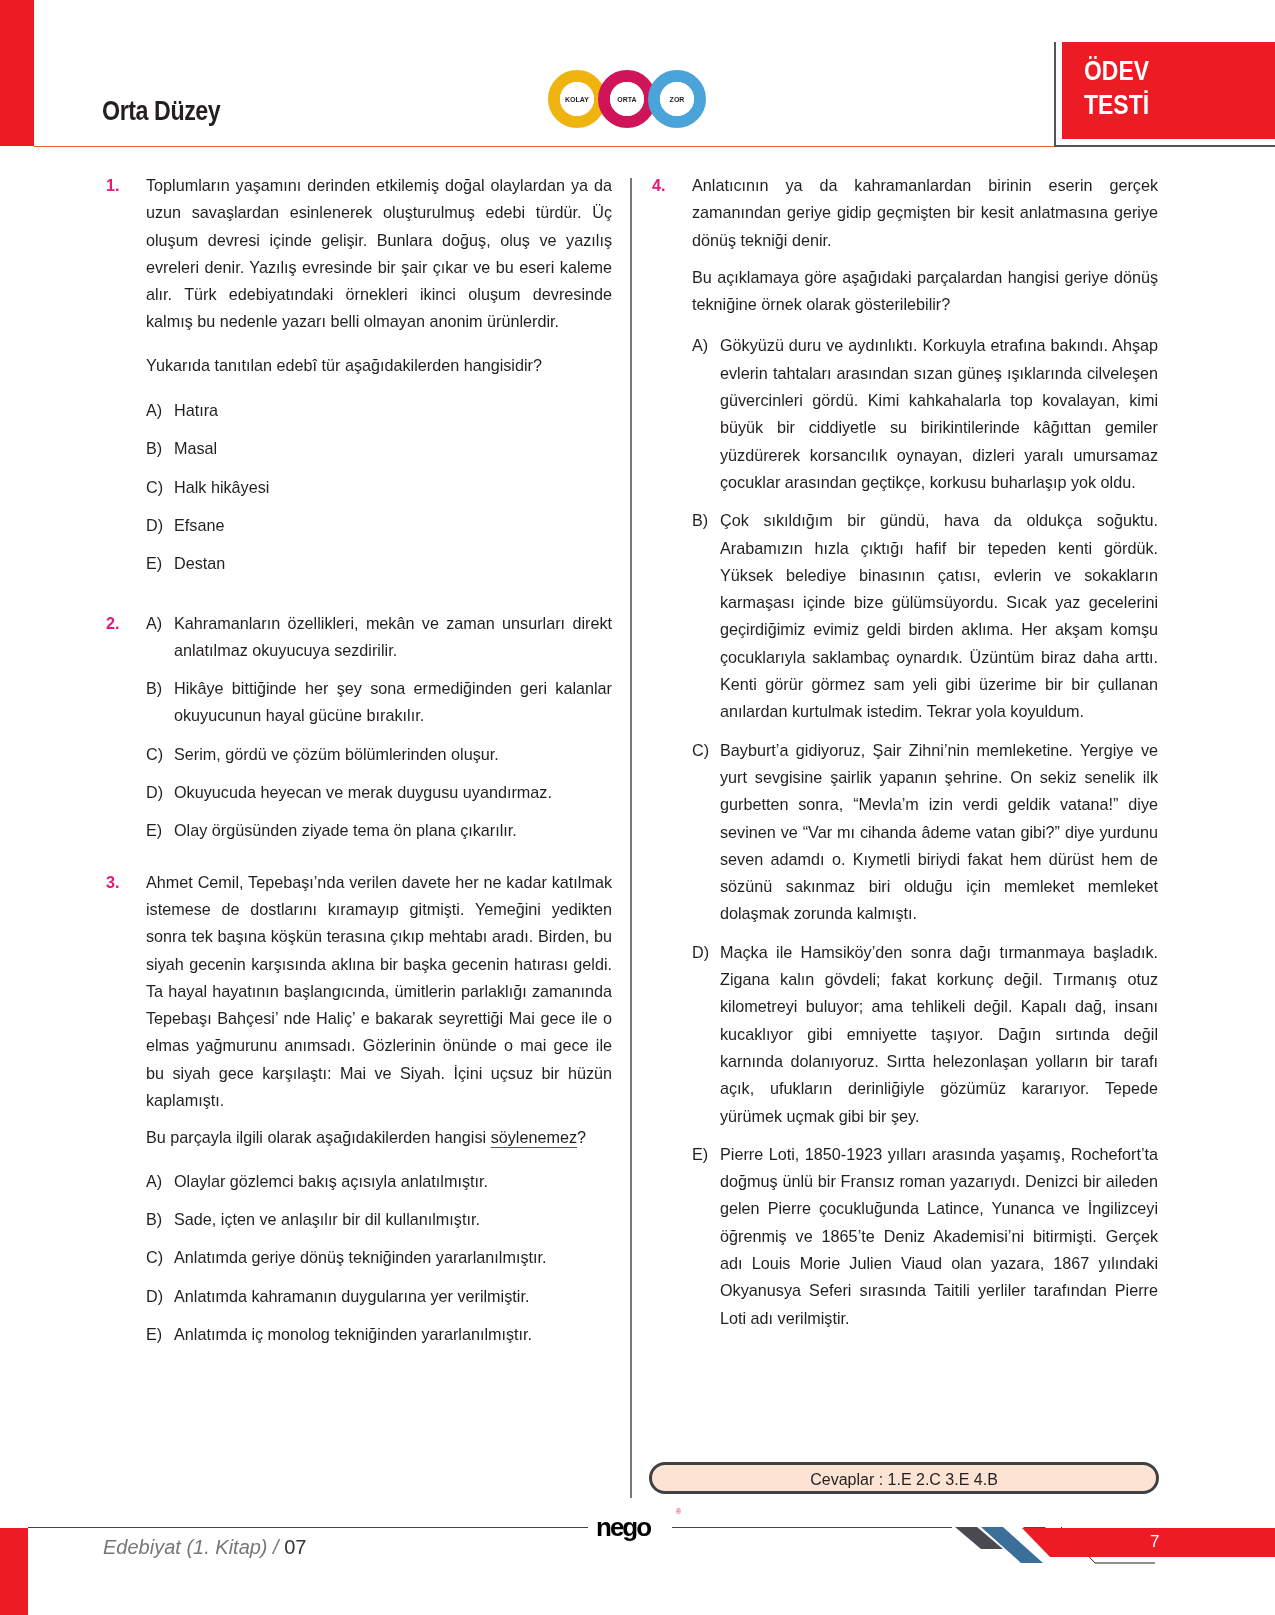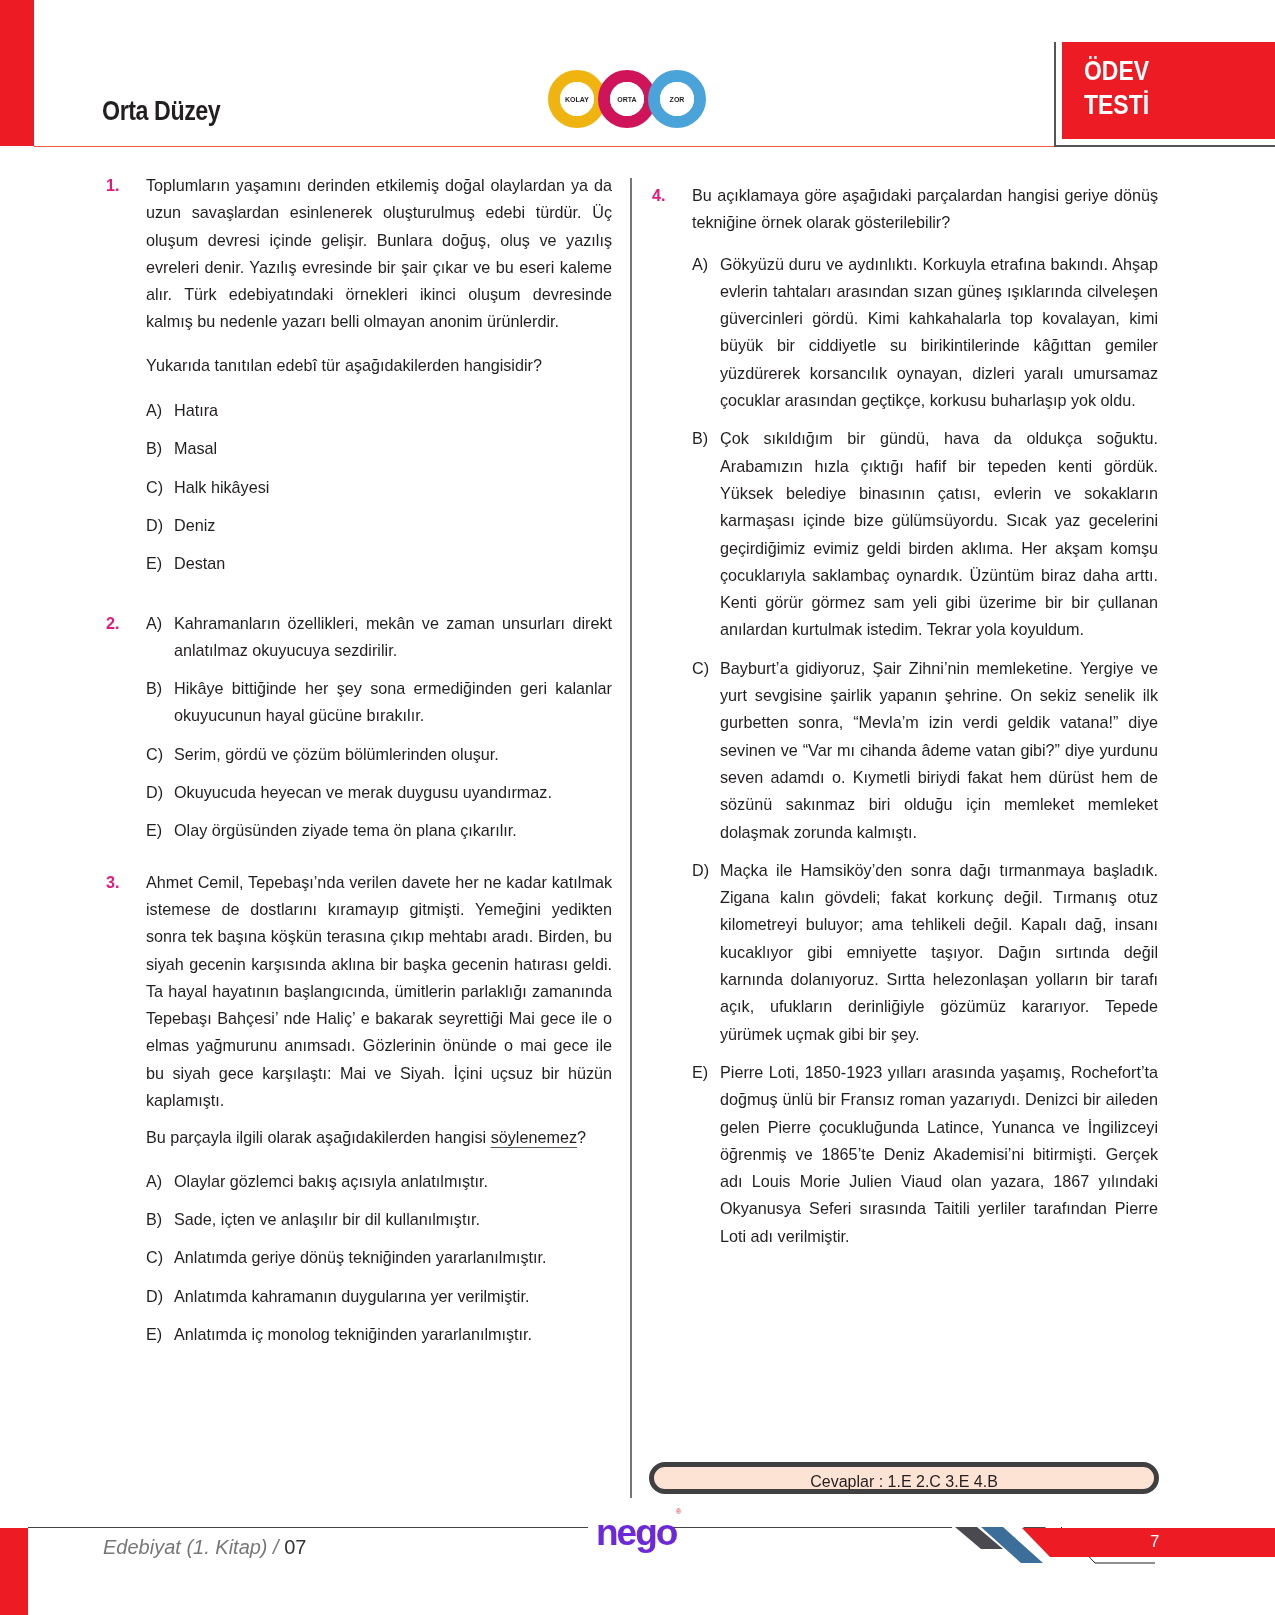--- a/index.html
+++ b/index.html
@@ -31,29 +31,29 @@
 
   .question { position: relative; padding-left: 40px; }
   .q-num { position: absolute; left: 0; top: 0; font-weight: bold; color: #e5197a; }
   .stem { text-align: justify; }
   .prompt { font-weight: normal; margin-top: 10px; text-align: justify; }
   .u { text-decoration: underline; text-decoration-color: #555; text-underline-offset: 4px; }
   .options { margin-top: 12px; }
   .option { position: relative; padding-left: 28px; margin-bottom: 11px; text-align: justify; }
   .option .letter { position: absolute; left: 0; top: 0; }
 
-  .answers { position: absolute; left: 649px; top: 1462px; width: 510px; height: 32px; border: 5px solid #404040; border-radius: 16px; background: #fde3d3; text-align: center; font-size: 16px; line-height: 30px; color: #231f20; }
+  .answers { position: absolute; left: 649px; top: 1462px; width: 510px; height: 32px; border: 3px solid #404040; border-radius: 16px; background: #fde3d3; text-align: center; font-size: 16px; line-height: 30px; color: #231f20; }
 
   .footer-line-left { position: absolute; left: 28px; top: 1527px; width: 560px; height: 1px; background: #444; }
   .footer-line-mid { position: absolute; left: 672px; top: 1527px; width: 280px; height: 1px; background: #444; }
   .footer-text { position: absolute; left: 103px; top: 1536px; font-size: 20px; font-style: italic; color: #777; }
   .footer-text .pg { font-style: normal; color: #333; }
 
   .brand-logo { position: absolute; left: 596px; top: 1508px; width: 84px; height: 36px; }
-  .brand-logo .n { position: absolute; left: 0; top: 4px; font-size: 37px; font-weight: bold; color: #6d28d9; letter-spacing: -2px; }
+  .brand-logo .n { position: absolute; left: 0; top: 4px; font-size: 26px; font-weight: bold; color: #000000; letter-spacing: -2px; }
   .brand-logo .r { position: absolute; left: 80px; top: 0; font-size: 7px; color: #ed1c24; }
 
   .stripes { position: absolute; left: 955px; top: 1527px; width: 200px; height: 40px; }
   .page-num-box { position: absolute; left: 1022px; top: 1528px; width: 253px; height: 29px; }
   .page-num { position: absolute; left: 1150px; top: 1532px; color: #fff; font-size: 17px; }
 </style>
 </head>
 <body>
 
 <div class="red-bar-top"></div>
@@ -83,21 +83,21 @@
 <div class="col col-left">
 
   <div class="question">
     <span class="q-num">1.</span>
     <p class="stem">Toplumların yaşamını derinden etkilemiş doğal olaylardan ya da uzun savaşlardan esinlenerek oluşturulmuş edebi türdür. Üç oluşum devresi içinde gelişir. Bunlara doğuş, oluş ve yazılış evreleri denir. Yazılış evresinde bir şair çıkar ve bu eseri kaleme alır. Türk edebiyatındaki örnekleri ikinci oluşum devresinde kalmış bu nedenle yazarı belli olmayan anonim ürünlerdir.</p>
     <p class="prompt" style="margin-top:16px">Yukarıda tanıtılan edebî tür aşağıdakilerden hangisidir?</p>
     <div class="options" style="margin-top:18px">
       <div class="option" style="margin-bottom:11px"><span class="letter">A)</span><span>Hatıra</span></div>
       <div class="option" style="margin-bottom:11px"><span class="letter">B)</span><span>Masal</span></div>
       <div class="option" style="margin-bottom:11px"><span class="letter">C)</span><span>Halk hikâyesi</span></div>
-      <div class="option" style="margin-bottom:11px"><span class="letter">D)</span><span>Deniz</span></div>
+      <div class="option" style="margin-bottom:11px"><span class="letter">D)</span><span>Efsane</span></div>
       <div class="option"><span class="letter">E)</span><span>Destan</span></div>
     </div>
   </div>
 
   <div class="question" style="margin-top:32px">
     <span class="q-num">2.</span>
     <div class="options" style="margin-top:14px">
       <div class="option"><span class="letter">A)</span><span>Kahramanların özellikleri, mekân ve zaman unsurları direkt anlatılmaz okuyucuya sezdirilir.</span></div>
       <div class="option"><span class="letter">B)</span><span>Hikâye bittiğinde her şey sona ermediğinden geri kalanlar okuyucunun hayal gücüne bırakılır.</span></div>
       <div class="option"><span class="letter">C)</span><span>Serim, gördü ve çözüm bölümlerinden oluşur.</span></div>
@@ -116,20 +116,21 @@
       <div class="option"><span class="letter">C)</span><span>Anlatımda geriye dönüş tekniğinden yararlanılmıştır.</span></div>
       <div class="option"><span class="letter">D)</span><span>Anlatımda kahramanın duygularına yer verilmiştir.</span></div>
       <div class="option"><span class="letter">E)</span><span>Anlatımda iç monolog tekniğinden yararlanılmıştır.</span></div>
     </div>
   </div>
 </div>
 
 <div class="col col-right">
   <div class="question">
     <span class="q-num">4.</span>
+    <p class="stem">Anlatıcının ya da kahramanlardan birinin eserin gerçek zamanından geriye gidip geçmişten bir kesit anlatmasına geriye dönüş tekniği denir.</p>
     <p class="prompt">Bu açıklamaya göre aşağıdaki parçalardan hangisi geriye dönüş tekniğine örnek olarak gösterilebilir?</p>
     <div class="options" style="margin-top:14px">
       <div class="option"><span class="letter">A)</span><span>Gökyüzü duru ve aydınlıktı. Korkuyla etrafına bakındı. Ahşap evlerin tahtaları arasından sızan güneş ışıklarında cilveleşen güvercinleri gördü. Kimi kahkahalarla top kovalayan, kimi büyük bir ciddiyetle su birikintilerinde kâğıttan gemiler yüzdürerek korsancılık oynayan, dizleri yaralı umursamaz çocuklar arasından geçtikçe, korkusu buharlaşıp yok oldu.</span></div>
       <div class="option"><span class="letter">B)</span><span>Çok sıkıldığım bir gündü, hava da oldukça soğuktu. Arabamızın hızla çıktığı hafif bir tepeden kenti gördük. Yüksek belediye binasının çatısı, evlerin ve sokakların karmaşası içinde bize gülümsüyordu. Sıcak yaz gecelerini geçirdiğimiz evimiz geldi birden aklıma. Her akşam komşu çocuklarıyla saklambaç oynardık. Üzüntüm biraz daha arttı. Kenti görür görmez sam yeli gibi üzerime bir bir çullanan anılardan kurtulmak istedim. Tekrar yola koyuldum.</span></div>
       <div class="option"><span class="letter">C)</span><span>Bayburt’a gidiyoruz, Şair Zihni’nin memleketine. Yergiye ve yurt sevgisine şairlik yapanın şehrine. On sekiz senelik ilk gurbetten sonra, “Mevla’m izin verdi geldik vatana!” diye sevinen ve “Var mı cihanda âdeme vatan gibi?” diye yurdunu seven adamdı o. Kıymetli biriydi fakat hem dürüst hem de sözünü sakınmaz biri olduğu için memleket memleket dolaşmak zorunda kalmıştı.</span></div>
       <div class="option"><span class="letter">D)</span><span>Maçka ile Hamsiköy’den sonra dağı tırmanmaya başladık. Zigana kalın gövdeli; fakat korkunç değil. Tırmanış otuz kilometreyi buluyor; ama tehlikeli değil. Kapalı dağ, insanı kucaklıyor gibi emniyette taşıyor. Dağın sırtında değil karnında dolanıyoruz. Sırtta helezonlaşan yolların bir tarafı açık, ufukların derinliğiyle gözümüz kararıyor. Tepede yürümek uçmak gibi bir şey.</span></div>
       <div class="option"><span class="letter">E)</span><span>Pierre Loti, 1850-1923 yılları arasında yaşamış, Rochefort’ta doğmuş ünlü bir Fransız roman yazarıydı. Denizci bir aileden gelen Pierre çocukluğunda Latince, Yunanca ve İngilizceyi öğrenmiş ve 1865’te Deniz Akademisi’ni bitirmişti. Gerçek adı Louis Morie Julien Viaud olan yazara, 1867 yılındaki Okyanusya Seferi sırasında Taitili yerliler tarafından Pierre Loti adı verilmiştir.</span></div>
     </div>
   </div>
 </div>

